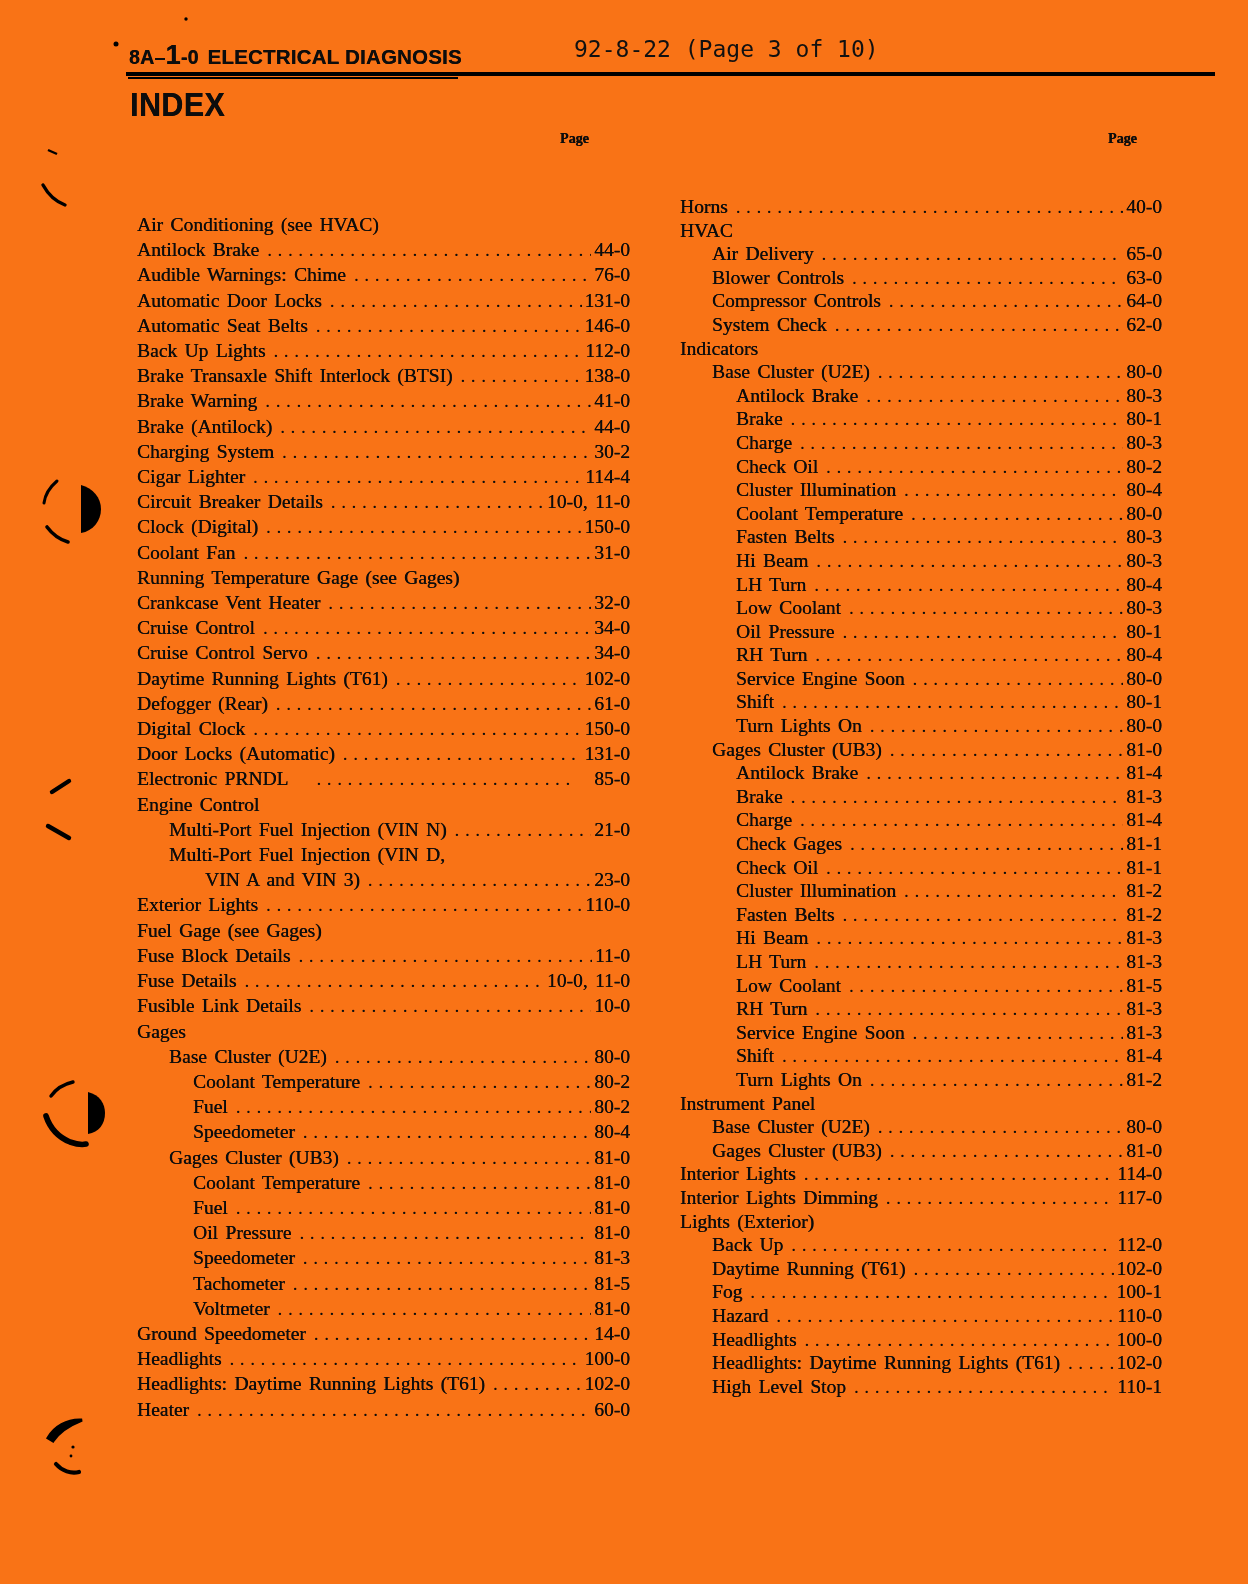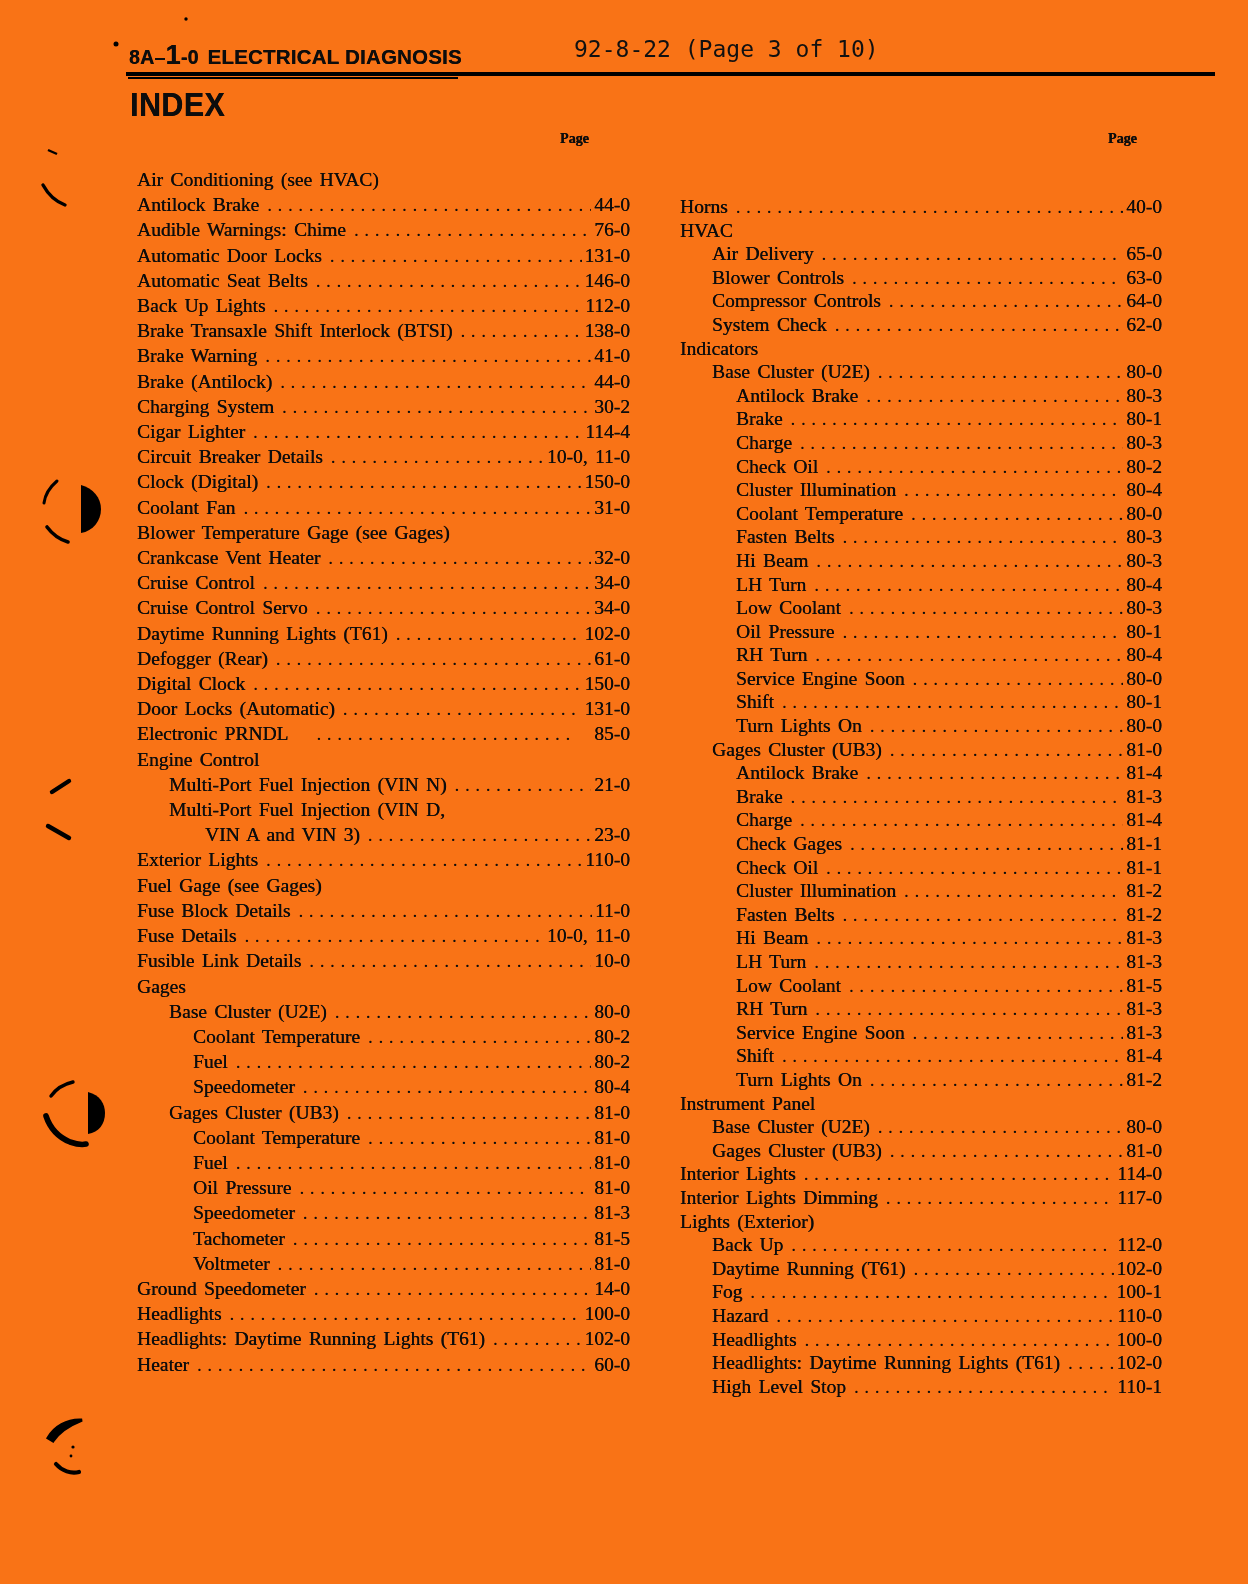--- a/index.html
+++ b/index.html
@@ -96,21 +96,21 @@
   <div class="stamp">92-8-22 (Page 3 of 10)</div>
 
   <div class="rule"></div>
 
   <div class="index-title">INDEX</div>
 
   <div class="page-col-header left">Page</div>
   <div class="page-col-header right">Page</div>
 
   <div class="col col-left" id="col-left">
-      <div class="row" style="padding-left: 0px;">
+      <div class="row" style="padding-left: 0px; margin-top: 45px;">
         <span class="label">Air Conditioning (see HVAC)</span>
       </div>
       <div class="row" style="padding-left: 0px;">
         <span class="label">Antilock Brake</span>
         <span class="dots"></span>
         <span class="num">44-0</span>
       </div>
       <div class="row" style="padding-left: 0px;">
         <span class="label">Audible Warnings: Chime</span>
         <span class="dots"></span>
@@ -165,21 +165,21 @@
         <span class="label">Clock (Digital)</span>
         <span class="dots"></span>
         <span class="num">150-0</span>
       </div>
       <div class="row" style="padding-left: 0px;">
         <span class="label">Coolant Fan</span>
         <span class="dots"></span>
         <span class="num">31-0</span>
       </div>
       <div class="row" style="padding-left: 0px;">
-        <span class="label">Blower Temperature Gage (see Gages)</span>
+        <span class="label">Running Temperature Gage (see Gages)</span>
       </div>
       <div class="row" style="padding-left: 0px;">
         <span class="label">Crankcase Vent Heater</span>
         <span class="dots"></span>
         <span class="num">32-0</span>
       </div>
       <div class="row" style="padding-left: 0px;">
         <span class="label">Cruise Control</span>
         <span class="dots"></span>
         <span class="num">34-0</span>

